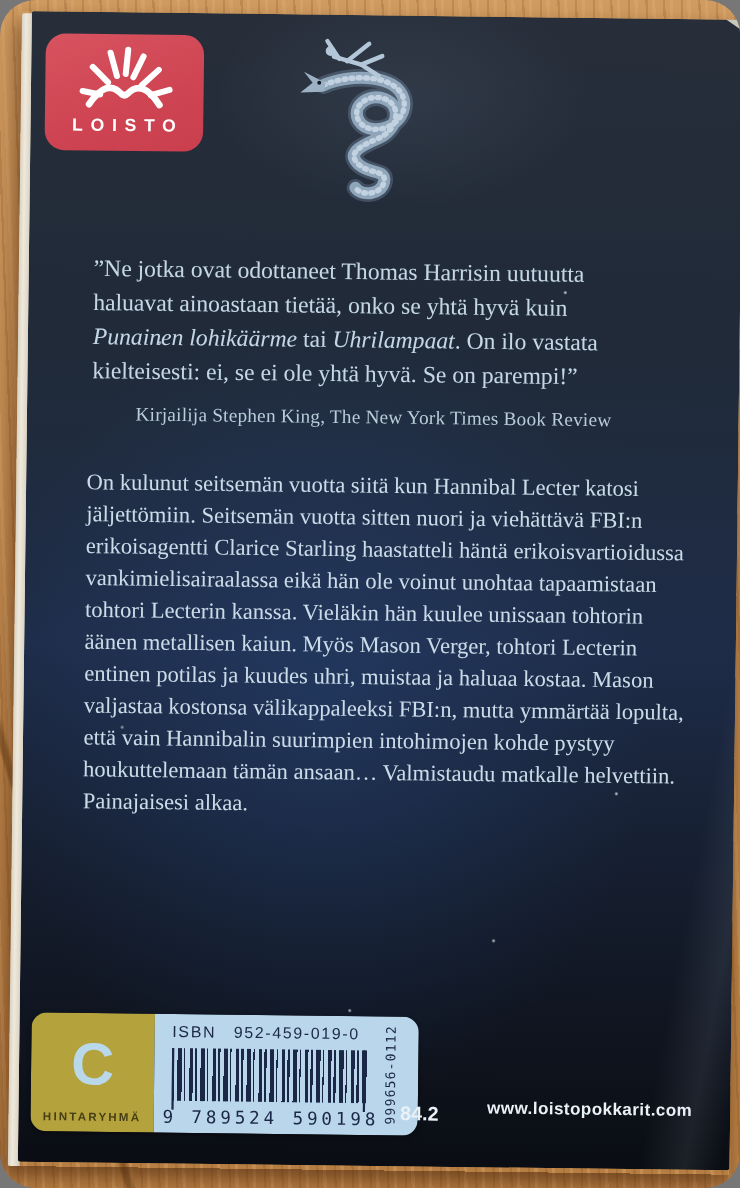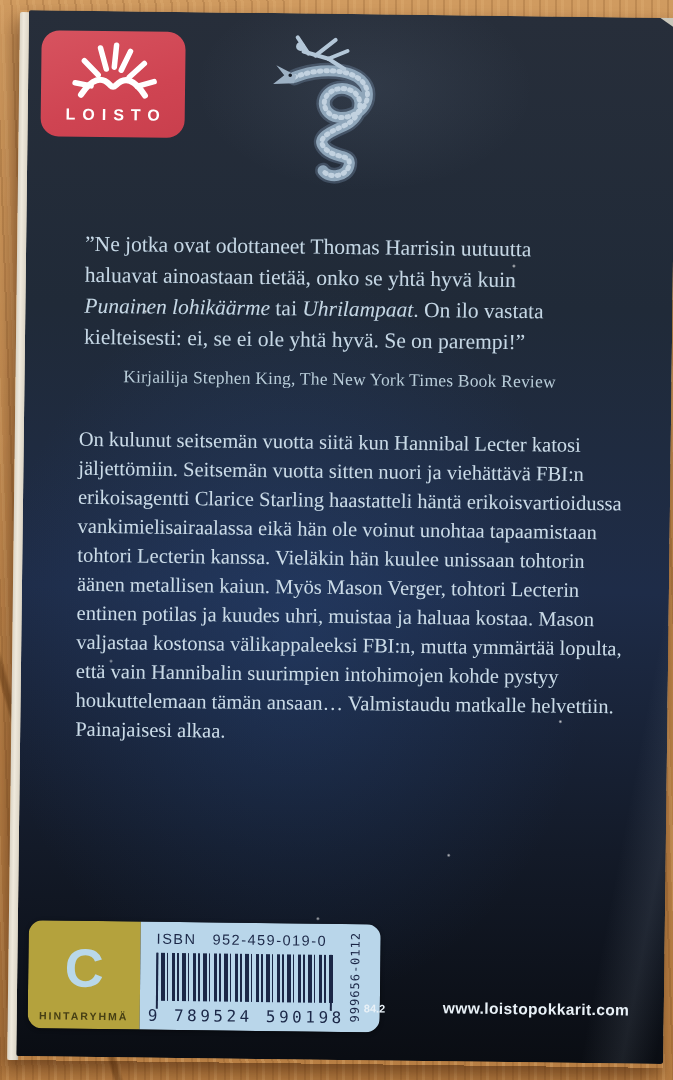--- a/index.html
+++ b/index.html
@@ -4,20 +4,21 @@
 <style>
   html,body{margin:0;padding:0;background:#777;}
   .photo{
     position:relative; width:673px; height:1080px; overflow:hidden;
     font-family:"Liberation Serif","DejaVu Serif",serif;
     background-color:#c68f55;
     background-image:
       linear-gradient(74deg, transparent 0 11.5%, rgba(92,52,16,.45) 11.8% 12.2%, transparent 12.6%),
       repeating-linear-gradient(88deg, rgba(116,70,28,.20) 0 2px, transparent 2px 6px, rgba(228,180,120,.28) 6px 9px, transparent 9px 16px),
       linear-gradient(180deg,#d09b60 0%,#c28a4f 55%,#b77e43 100%);
+    border-radius: 32px;
   }
   
   .book{
     position:absolute; left:20px; top:10px; width:656px; height:1050px;
     transform:rotate(.7deg); transform-origin:top left;
     box-shadow:-7px 12px 20px rgba(70,35,10,.38), 0 6px 12px rgba(70,35,10,.3);
   }
   .pages{
     position:absolute; left:0; top:2px; bottom:0; width:11px;
     background:linear-gradient(90deg,#d8d2c4 0%,#efe9dc 35%,#dcd5c6 80%,#b9b2a4 100%);
@@ -122,21 +123,21 @@
   }
   .side-code{
     position:absolute; top:50%; right:-27px; width:104px; margin-top:-8px;
     text-align:center; transform:rotate(-90deg);
     font-family:"DejaVu Sans Mono","Liberation Mono",monospace;
     font-size:12px; letter-spacing:1px; color:#1b2747;
   }
   .class-code{
     position:absolute; left:347px; top:988px;
     font-family:"Liberation Sans",sans-serif; font-weight:bold;
-    font-size:11px; color:#e9f1f7;
+    font-size:18px; color:#e9f1f7;
   }
   .website{
     position:absolute; left:426px; top:984px;
     font-family:"Liberation Sans",sans-serif; font-weight:bold;
     font-size:15.5px; letter-spacing:.4px; color:#e9f1f7;
   }
 </style>
 </head>
 <body>
 

